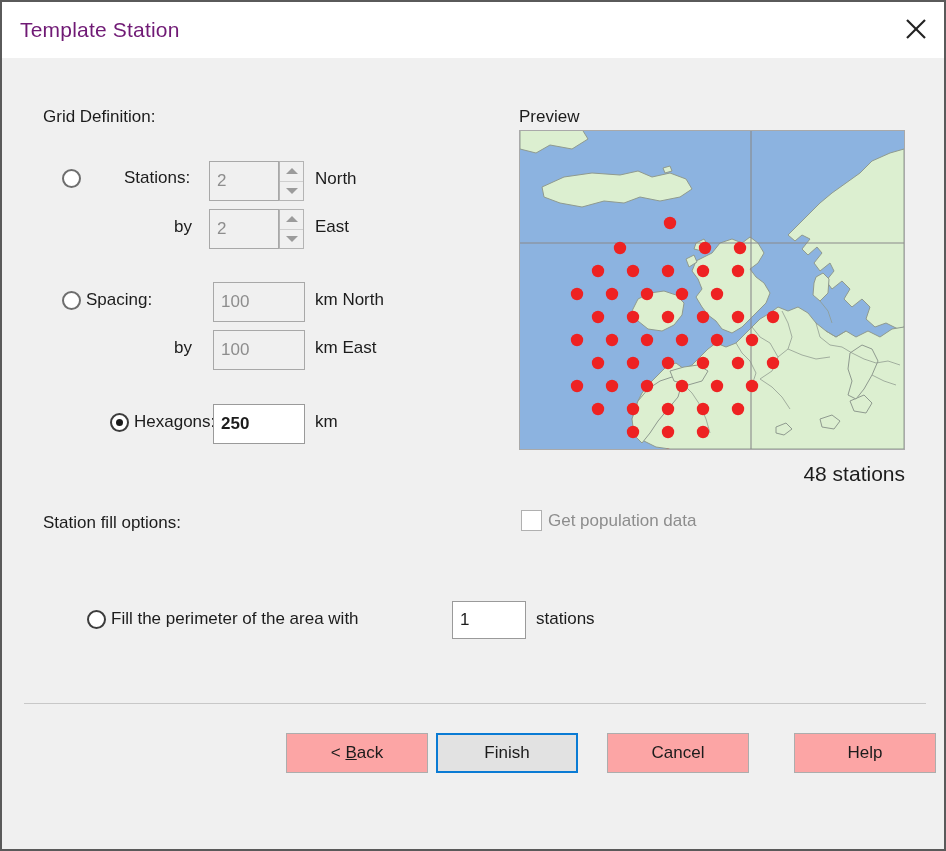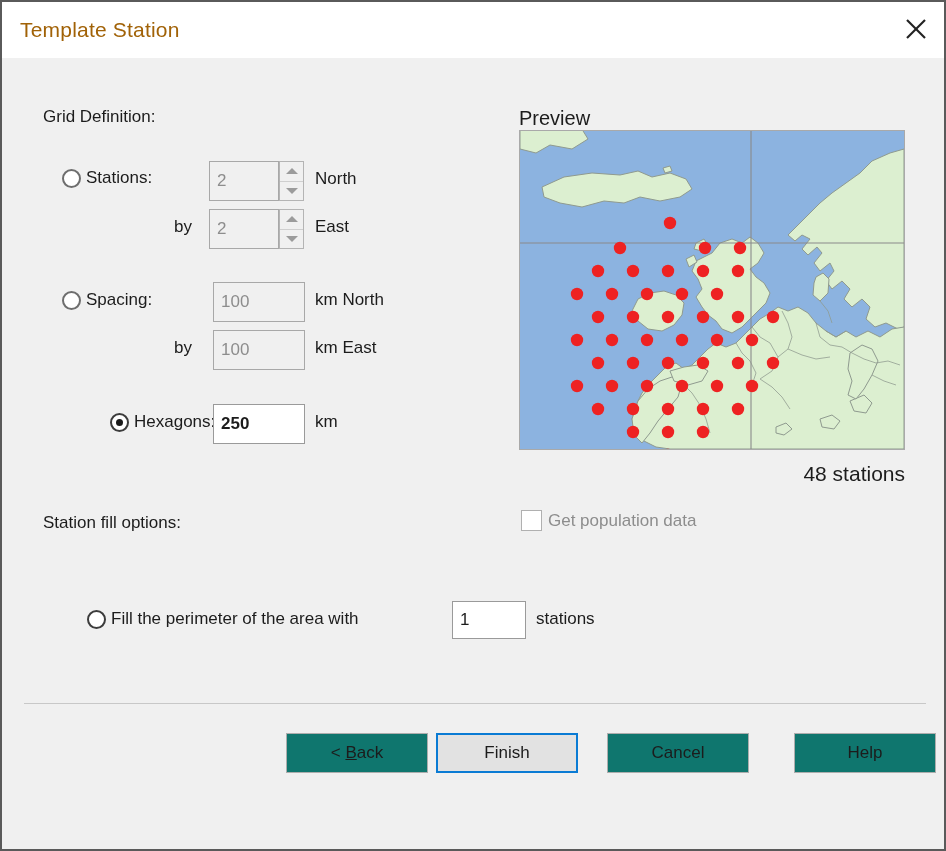--- a/index.html
+++ b/index.html
@@ -15,21 +15,21 @@
     border:2px solid #5a5a5a;
     background:#f0f0f0;
   }
   .titlebar{
     position:absolute;left:0;top:0;right:0;height:56px;
     background:#ffffff;
     box-sizing:border-box;
   }
   .title-text{
     position:absolute;left:18px;top:16px;
-    font-size:21px;color:#a16207;
+    font-size:21px;color:#701a75;
     letter-spacing:0.2px;
     white-space:nowrap;
   }
   .close-btn{
     position:absolute;right:2px;top:2px;width:52px;height:50px;
     display:flex;align-items:center;justify-content:center;
     cursor:pointer;
   }
   .close-btn svg{display:block;}
 
@@ -106,41 +106,41 @@
   .cbox-row{position:absolute;display:flex;align-items:center;}
   .cbox{
     width:21px;height:21px;box-sizing:border-box;
     border:2px solid #333333;background:#ffffff;flex:none;cursor:pointer;
   }
   .cbox.disabled{border:1px solid #b0b0b0;}
   .cbox-label{font-size:17px;color:#1c1c1c;margin-left:6px;white-space:nowrap;}
   .cbox-label.disabled{color:#8d8d8d;}
 
   
-  #preview-label{position:absolute;left:517px;top:105px;font-size:20px;color:#1c1c1c;}
+  #preview-label{position:absolute;left:517px;top:105px;font-size:17px;color:#1c1c1c;}
   .map-frame{
     position:absolute;left:517px;top:128px;width:386px;height:320px;
     box-sizing:border-box;border:1px solid #a9a9a9;
     overflow:hidden;background:#8cb3e0;
   }
   .map-frame svg{display:block;}
   #stations-count{
     position:absolute;left:517px;top:460px;width:386px;
     text-align:right;font-size:21px;color:#1c1c1c;
   }
 
   
   .divider{
     position:absolute;left:22px;top:701px;width:902px;height:1px;
     background:#c8c8c8;
   }
   .btn{
     position:absolute;top:731px;height:40px;width:142px;
     box-sizing:border-box;
-    background:#0f766e;border:1px solid #adadad;
+    background:#fca5a5;border:1px solid #adadad;
     font-family:"Liberation Sans", sans-serif;font-size:17px;color:#1c1c1c;
     display:flex;align-items:center;justify-content:center;
     cursor:pointer;
   }
   .btn.default{
     border:2px solid #0a7bd4;background:#e2e2e2;
   }
   .btn u{text-decoration:underline;}
 </style>
 </head>
@@ -155,21 +155,21 @@
         <line x1="4" y1="4" x2="22" y2="22" stroke="#222" stroke-width="2.2"></line>
         <line x1="22" y1="4" x2="4" y2="22" stroke="#222" stroke-width="2.2"></line>
       </svg>
     </div>
   </div>
 
   <div class="body-area">
 
     <div class="section-label" id="grid-def-label">Grid Definition:</div>
 
-    <div class="radio-row" style="left:60px;top:110px;">
+    <div class="radio-row" style="left:60px;top:110px;gap:38px;">
       <span class="radio disabled"></span>
       <span class="radio-label">Stations:</span>
     </div>
     <div class="tbox disabled" style="left:207px;top:103px;width:70px;height:40px;">2</div>
     <div class="spin" style="left:277px;top:103px;height:40px;">
       <div class="half">
           <span class="tri-up"></span>
         </div>
       <div class="half">
           <span class="tri-down"></span>

